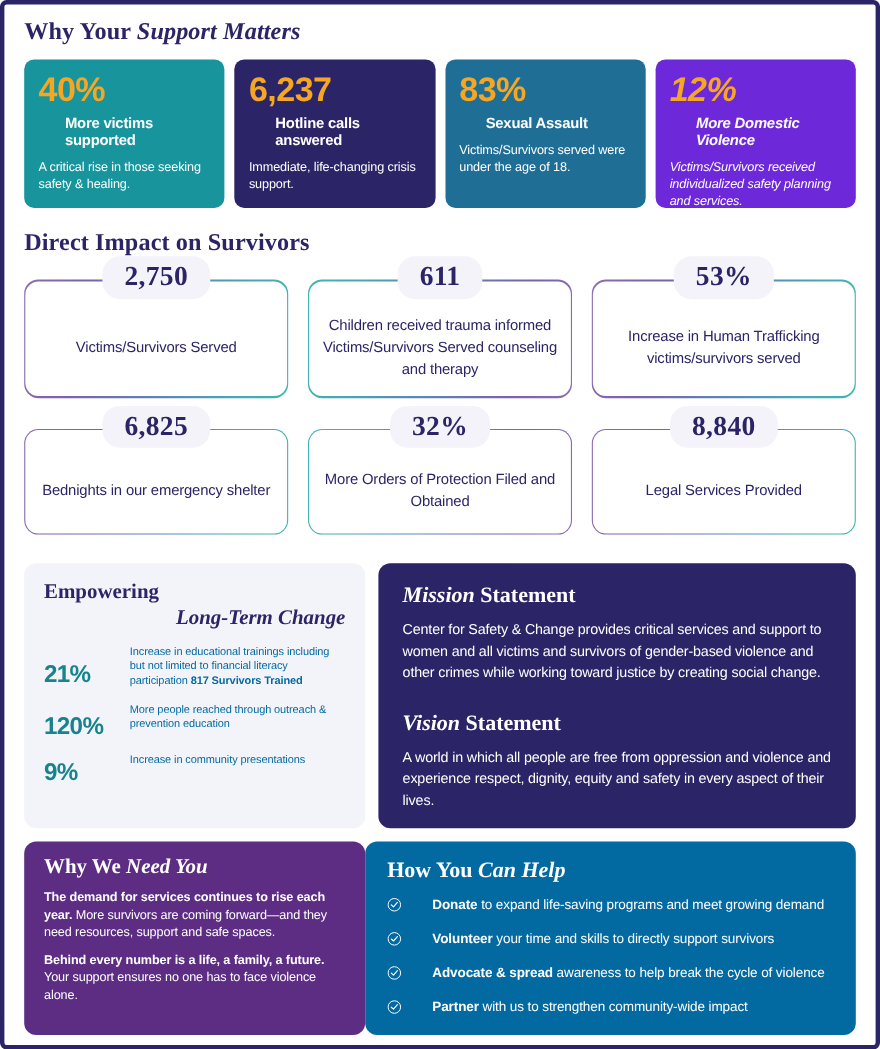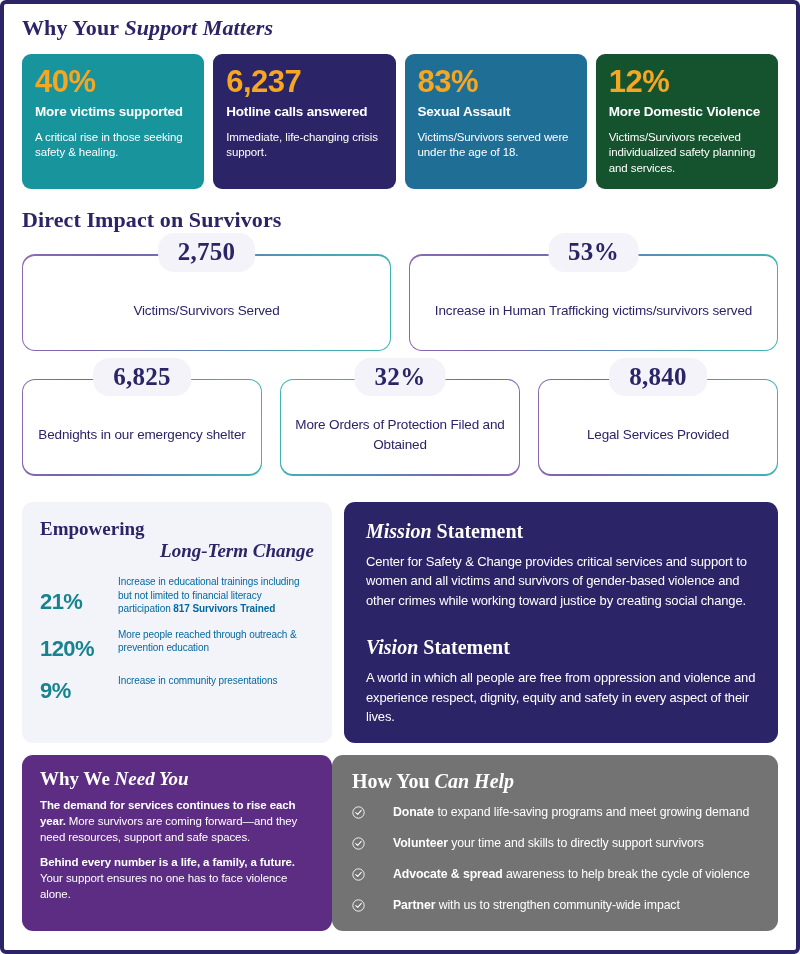--- a/index.html
+++ b/index.html
@@ -43,35 +43,36 @@
     height: 135px;
     border-radius: 9px;
     padding: 12px 13px 10px 13px;
     color: #ffffff;
     display: flex;
     flex-direction: column;
   }
   .stat-card.c1 { background: #17949C; }
   .stat-card.c2 { background: #2B2466; }
   .stat-card.c3 { background: #1F6E96; }
-  .stat-card.c4 { background: #14532d; }
+  .stat-card.c4 { background: #6d28d9; font-style: italic; }
 
   .stat-num {
     font-size: 31px;
     font-weight: 700;
     color: #F5A623;
     line-height: 1;
     letter-spacing: -.5px;
   }
   .stat-lbl {
     font-size: 13.5px;
     font-weight: 700;
     line-height: 1.15;
     margin-top: 7px;
     letter-spacing: -.2px;
+    margin-left: 24px;
   }
   .stat-desc {
     font-size: 11.5px;
     line-height: 1.35;
     margin-top: 10px;
     letter-spacing: -.1px;
   }
 
   
   .impact-head { margin-top: 19px; }
@@ -221,21 +222,21 @@
   .need p {
     font-size: 11.5px;
     line-height: 1.38;
     margin-top: 9px;
     letter-spacing: -.1px;
   }
   .need p b { font-weight: 700; }
 
   .help {
     flex: 1;
-    background: #737373;
+    background: #0369a1;
     border-radius: 11px;
     padding: 15px 20px 14px 20px;
     color: #ffffff;
   }
   .help h3 {
     font-family: "Liberation Serif", serif;
     font-size: 20px;
     font-weight: 700;
     line-height: 1.1;
   }
@@ -287,20 +288,26 @@
     </div>
   </div>
 
   <h2 class="sec-head impact-head">Direct Impact on Survivors</h2>
 
   <div class="impact-row">
     <div class="impact-card h1">
       <div class="impact-badge">2,750</div>
       <div class="inner-card">
         <div class="impact-text">Victims/Survivors Served</div>
+      </div>
+    </div>
+    <div class="impact-card h1 rev">
+      <div class="impact-badge">611</div>
+      <div class="inner-card">
+        <div class="impact-text">Children received  trauma informed Victims/Survivors Served counseling and therapy</div>
       </div>
     </div>
     <div class="impact-card h1">
       <div class="impact-badge">53%</div>
       <div class="inner-card">
         <div class="impact-text">Increase in Human Trafficking victims/survivors served</div>
       </div>
     </div>
   </div>
 

